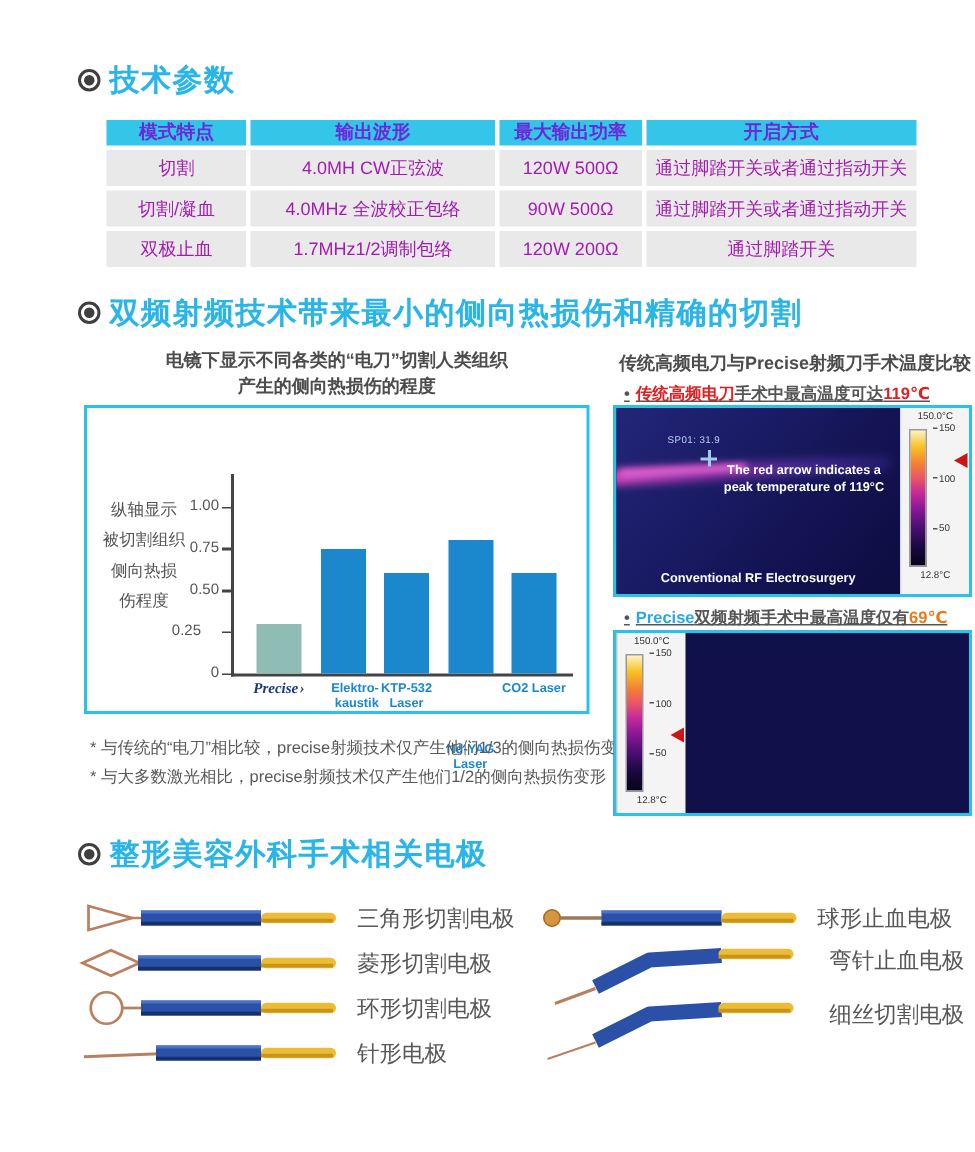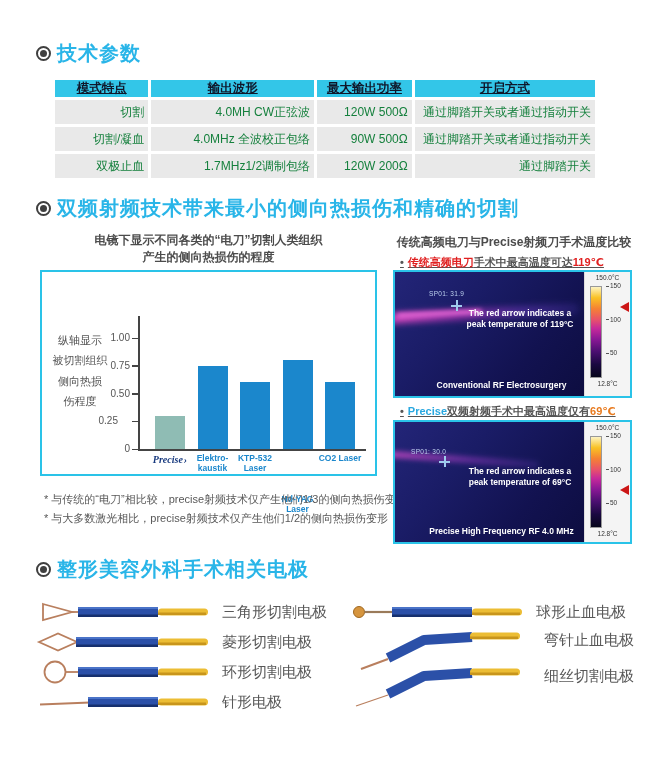--- a/index.html
+++ b/index.html
@@ -1,31 +1,31 @@
 <!DOCTYPE html>
 <html><head>
 <meta charset="utf-8">
 <style>
   * { margin:0; padding:0; box-sizing:border-box; }
   body { background:#fff; font-family:"Liberation Sans","DejaVu Sans",sans-serif; }
-  .page { width:650px; height:768px; position:relative; background:#ffffff; overflow:hidden; }
+  .page { width:650px; height:768px; position:relative; background:#ffffff; overflow:hidden;padding-left:16px; }
 
   
   .heading { display:flex; align-items:center; color:#29b5e8; font-size:20px; font-weight:bold; letter-spacing:1px; }
   .dot { width:15px; height:15px; min-width:15px; border:2.5px solid #3f3f3f; border-radius:50%; display:inline-flex; align-items:center; justify-content:center; margin-right:6px; background:#fff; }
   .dot::after { content:""; width:7px; height:7px; background:#3f3f3f; border-radius:50%; }
   #h1 { margin:40px 0 0 36px; }
   #h2 { margin:14px 0 0 36px; }
   #h3 { margin:10px 0 0 36px; }
 
   
   .tbl-wrap { margin:10px 0 0 52px; }
   table.params { border-collapse:separate; border-spacing:3px; width:546px; }
-  table.params th { background:#33c6e8; color:#0f172a; font-size:12.5px; font-weight:bold; height:16px; padding:0 4px;text-decoration:underline; }
-  table.params td { background:#e9e9e9; color:#15803d; font-size:12px; text-align:right; height:24px; padding:0 4px;margin-top:44px; }
+  table.params th { background:#33c6e8; color:#6d28d9; font-size:12.5px; font-weight:bold; height:16px; padding:0 4px; }
+  table.params td { background:#e9e9e9; color:#a21caf; font-size:12px; text-align:center; height:24px; padding:0 4px;margin-top:44px; }
   col.c1{width:95px;} col.c2{width:165px;} col.c3{width:96px;} col.c4{width:184px;}
 
   
   .s2body { position:relative; height:318px; margin-top:6px; }
   .chart-title { position:absolute; left:40px; top:4px; width:337px; text-align:center; color:#4c4c4c; font-size:12px; font-weight:bold; line-height:1.45; }
   .chart-box { position:absolute; left:40px; top:42px; width:337px; height:206px; border:2.5px solid #2ac3e8; background:#fff; }
   .chart-plot { position:absolute; inset:0; }
   .ylab { position:absolute; left:6px; top:58px; width:64px; text-align:center; color:#555; font-size:11px; line-height:1.85; }
   .y-axis,.x-axis,.ytickmark,.bar,.yticklab,.catlab { position:absolute; }
   .y-axis { background:#444; }
@@ -61,21 +61,21 @@
   #thermal1 .spot { left:34px; top:18px; }
   #thermal2 .spot { left:16px; top:26px; }
   .cross { position:absolute; width:11px; height:11px; }
   .cross::before { content:""; position:absolute; left:5px; top:0; width:1.5px; height:11px; background:#9ecbee; }
   .cross::after { content:""; position:absolute; left:0; top:5px; width:11px; height:1.5px; background:#9ecbee; }
   #thermal1 .cross { left:56px; top:28px; }
   #thermal2 .cross { left:44px; top:34px; }
   .t-note { position:absolute; right:4px; width:120px; text-align:center; color:#fff; font-size:8.5px; font-weight:bold; line-height:1.35; }
   #thermal1 .t-note { top:36px; }
   #thermal2 .t-note { top:44px; }
-  .t-cap { position:absolute; bottom:6px; left:12px; width:100%; text-align:center; color:#fff; font-size:8.5px; font-weight:bold; }
+  .t-cap { position:absolute; bottom:6px; left:0; width:100%; text-align:center; color:#fff; font-size:8.5px; font-weight:bold; }
   .t-scale { position:relative; width:46px; background:#f4f4f4; border-left:1px solid #ddd; }
   .grad { position:absolute; left:5px; top:14px; width:12px; height:92px; border:0.5px solid #999;
       background:linear-gradient(to top, #05051a 0%, #1a0840 14%, #4a0f70 28%, #8a1895 42%, #c62a9a 54%, #e8536a 64%, #f58233 76%, #f9c224 88%, #fdf3c2 100%); }
   .scale-max { position:absolute; top:2px; left:0; width:100%; text-align:center; font-size:6.5px; color:#333; }
   .scale-min { position:absolute; top:108px; left:0; width:100%; text-align:center; font-size:6.5px; color:#333; }
   .scale-tick { position:absolute; left:21px; font-size:6.5px; color:#333; }
   .scale-tick::before { content:""; display:inline-block; width:3px; height:1px; background:#555; vertical-align:middle; margin-right:1px; }
   .t-arrow { position:absolute; right:1px; width:0; height:0; border-top:5px solid transparent; border-bottom:5px solid transparent; border-right:9px solid #cc1616; }
 
   
@@ -164,21 +164,21 @@
           <div class="ytickmark" style="left: 90px; top: 148.75px;"></div>
           <div class="yticklab" style="left: 54px; top: 115.5px;">0.50</div>
           <div class="ytickmark" style="left: 90px; top: 121px;"></div>
           <div class="yticklab" style="left: 54px; top: 87.75px;">0.75</div>
           <div class="ytickmark" style="left: 90px; top: 93.25px;"></div>
           <div class="yticklab" style="left: 54px; top: 60px;">1.00</div>
           <div class="ytickmark" style="left: 90px; top: 65.5px;"></div>
           <div class="bar" style="left: 113px; top: 144px; width: 30px; height: 33px; background: rgb(143, 188, 180);"></div>
           <div class="catlab precise-logo" style="left: 104px; top: 182px; width: 48px;">Precise</div>
           <div class="bar" style="left: 155.5px; top: 94px; width: 30px; height: 83px; background: rgb(27, 135, 204);"></div>
-          <div class="catlab" style="left: 146.5px; top: 182px; width: 48px;">Elektro-kaustik</div>
+          <div class="catlab" style="left: 146.5px; top: 182px; width: 48px; text-align: right;">Elektro-kaustik</div>
           <div class="bar" style="left: 198px; top: 110px; width: 30px; height: 67px; background: rgb(27, 135, 204);"></div>
           <div class="catlab" style="left: 189px; top: 182px; width: 48px;">KTP-532 Laser</div>
           <div class="bar" style="left: 240.5px; top: 88px; width: 30px; height: 89px; background: rgb(27, 135, 204);"></div>
           <div class="catlab" style="left: 231.5px; top: 178px; width: 48px; margin-top: 45px;">Nd-YAG Laser</div>
           <div class="bar" style="left: 283px; top: 110px; width: 30px; height: 67px; background: rgb(27, 135, 204);"></div>
           <div class="catlab" style="left: 274px; top: 182px; width: 48px;">CO2 Laser</div>
         </div>
     </div>
 
     <div class="footnotes">
@@ -210,27 +210,20 @@
           <div class="scale-tick" style="top: 77.0554px;">50</div>
           <div class="t-arrow" style="top: 29.7872px;"></div>
         </div>
     </div>
 
     <div class="bullet-line" id="bullet2">
       <span class="b-mark">•</span><span class="em-blue">Precise</span><span>双频射频手术中最高温度仅有</span><span class="val-orange">69℃</span>
     </div>
 
     <div class="thermal" id="thermal2">
-      <div class="t-main">
-        <div class="streak-b"></div>
-        <div class="spot">SP01: 30.0</div>
-        <div class="cross"></div>
-        <div class="t-note">The red arrow indicates a peak temperature of 69°C</div>
-        <div class="t-cap">Precise High Frequency RF 4.0 MHz</div>
-      </div>
       <div class="t-scale">
         <div class="scale-max">150.0°C</div>
         <div class="grad"></div>
         <div class="scale-min">12.8°C</div>
       <div class="scale-tick" style="top: 10px;">150</div>
           <div class="scale-tick" style="top: 43.5277px;">100</div>
           <div class="scale-tick" style="top: 77.0554px;">50</div>
           <div class="t-arrow" style="top: 63.3149px;"></div>
         </div>
     </div>

